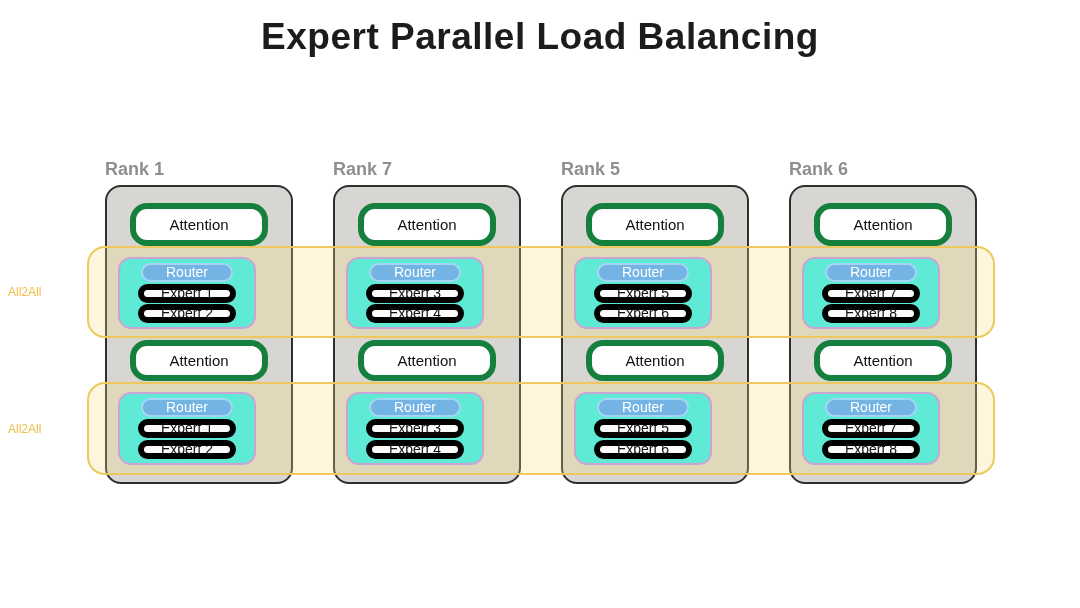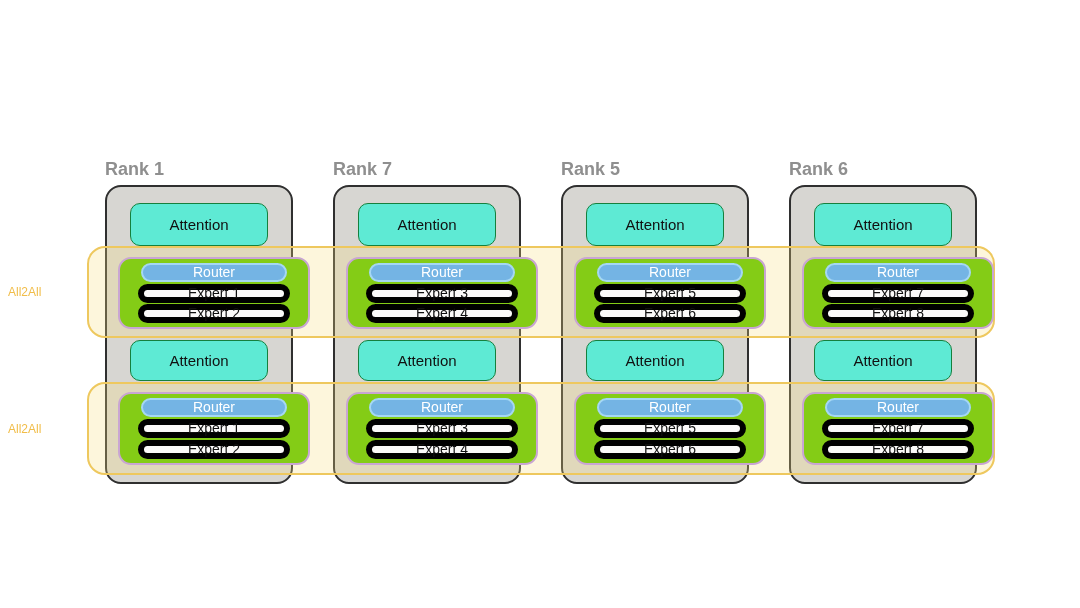--- a/index.html
+++ b/index.html
@@ -42,37 +42,37 @@
     height: 299px;
     background: #d7d6d2;
     border: 2px solid #2f2f2f;
     border-radius: 16px;
   }
   .attn {
     position: absolute;
     left: 23px;
     width: 138px;
     height: 42px;
-    background: #5eead4;
-    border: 1px solid #15803d;
-    border-radius: 10px;
+    background: #ffffff;
+    border: 6px solid #15803d;
+    border-radius: 17px;
     display: flex;
     align-items: center;
     justify-content: center;
     font-size: 15px;
     color: #111111;
     z-index: 3;
   }
   .attn.first { top: 16px; height: 43px; }
   .attn.second { top: 153px; height: 41px; }
   .moe {
     position: absolute;
     left: 11px;
-    width: 192px;
-    background: #84cc16;
+    width: 138px;
+    background: #5eead4;
     border: 2px solid #c9a5d3;
     border-radius: 13px;
     display: flex;
     flex-direction: column;
     justify-content: space-between;
     padding: 4px 18px;
     z-index: 3;
   }
   .moe.first { top: 70px; height: 72px; }
   .moe.second { top: 205px; height: 73px; }
@@ -120,20 +120,21 @@
     z-index: 2;
   }
   .all2all.b1 { top: 246px; height: 92px; }
   .all2all.b2 { top: 382px; height: 93px; }
 </style>
 </head>
 <body>
 
 <div class="canvas">
 
+  <div class="title">Expert Parallel Load Balancing</div>
 
   <div class="rank" style="left:105px">
     <div class="rank-label">Rank 1</div>
     <div class="rank-body">
       <div class="attn first">Attention</div>
       <div class="moe first">
         <div class="pill router">Router</div>
         <div class="pill expert">Expert 1</div>
         <div class="pill expert">Expert 2</div>
       </div>

